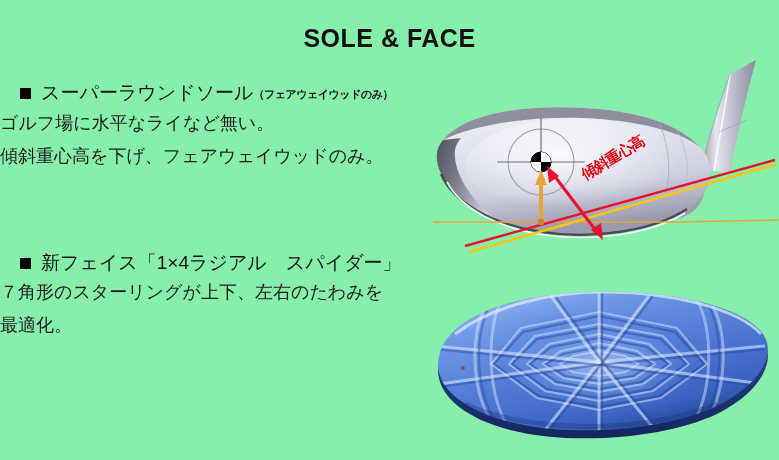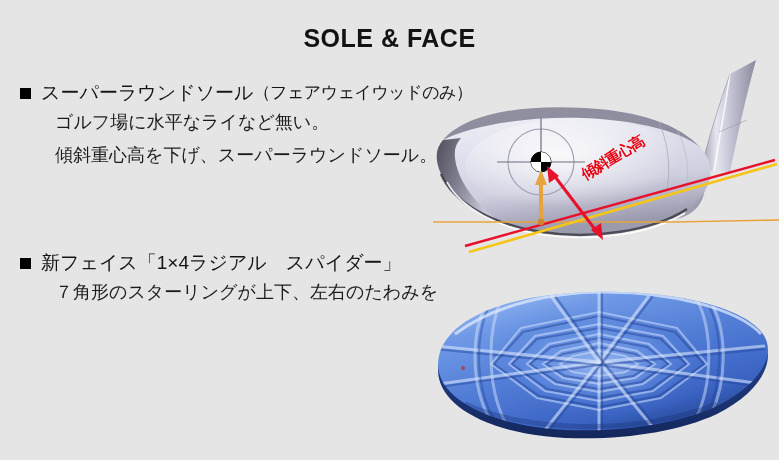--- a/index.html
+++ b/index.html
@@ -11,21 +11,21 @@
     width: 779px;
     height: 460px;
     position: relative;
     overflow: hidden;
     font-family: "Liberation Sans", "DejaVu Sans", sans-serif;
     color: #1a1a1a;
   }
   .slide {
     position: absolute;
     inset: 0;
-    background: #e5e5e5;
+    background: #86efac;
   }
 
   
   .slide-title {
     position: absolute;
     top: 24px;
     left: 0;
     width: 779px;
     text-align: center;
     font-size: 25px;
@@ -56,29 +56,29 @@
     left: 20px;
     top: 8px;
     width: 11px;
     height: 11px;
     background: #000000;
   }
   .bullet-head .head-text {
     margin-left: 21px;
   }
   .head-sub {
-    font-size: 17px;
+    font-size: 11px;
     vertical-align: 1px;
     letter-spacing: -0.5px;
+    font-weight: bold;
   }
 
   .body-line {
     font-size: 18px;
     line-height: 33px;
-    padding-left: 55px;
     white-space: nowrap;
     color: #1b1b1b;
   }
 
   
   .club-figure {
     position: absolute;
     left: 425px;
     top: 52px;
     width: 354px;
@@ -113,29 +113,30 @@
 <div class="slide">
 
   <div class="slide-title">SOLE &amp; FACE</div>
 
   <div class="text-col block-1">
     <div class="bullet-head">
       <span class="bullet-marker"></span>
       <span class="head-text">スーパーラウンドソール</span><span class="head-sub">（フェアウェイウッドのみ）</span>
     </div>
     <div class="body-line">ゴルフ場に水平なライなど無い。</div>
-    <div class="body-line">傾斜重心高を下げ、スーパーラウンドソール。</div>
+    <div class="body-line">傾斜重心高を下げ、フェアウェイウッドのみ。</div>
   </div>
 
   <div class="text-col block-2">
     <div class="bullet-head">
       <span class="bullet-marker"></span>
       <span class="head-text">新フェイス「1×4ラジアル　スパイダー」</span>
     </div>
     <div class="body-line">７角形のスターリングが上下、左右のたわみを</div>
+    <div class="body-line">最適化。</div>
   </div>
 
   <div class="club-figure">
     <svg width="354" height="205" viewBox="0 0 354 205" xmlns="http://www.w3.org/2000/svg">
       <defs>
         <linearGradient id="headBody" x1="0" y1="0" x2="0.25" y2="1">
           <stop offset="0%" stop-color="#f4f4f9"></stop>
           <stop offset="35%" stop-color="#e2e2ee"></stop>
           <stop offset="70%" stop-color="#cfcfe0"></stop>
           <stop offset="100%" stop-color="#9b9bae"></stop>

